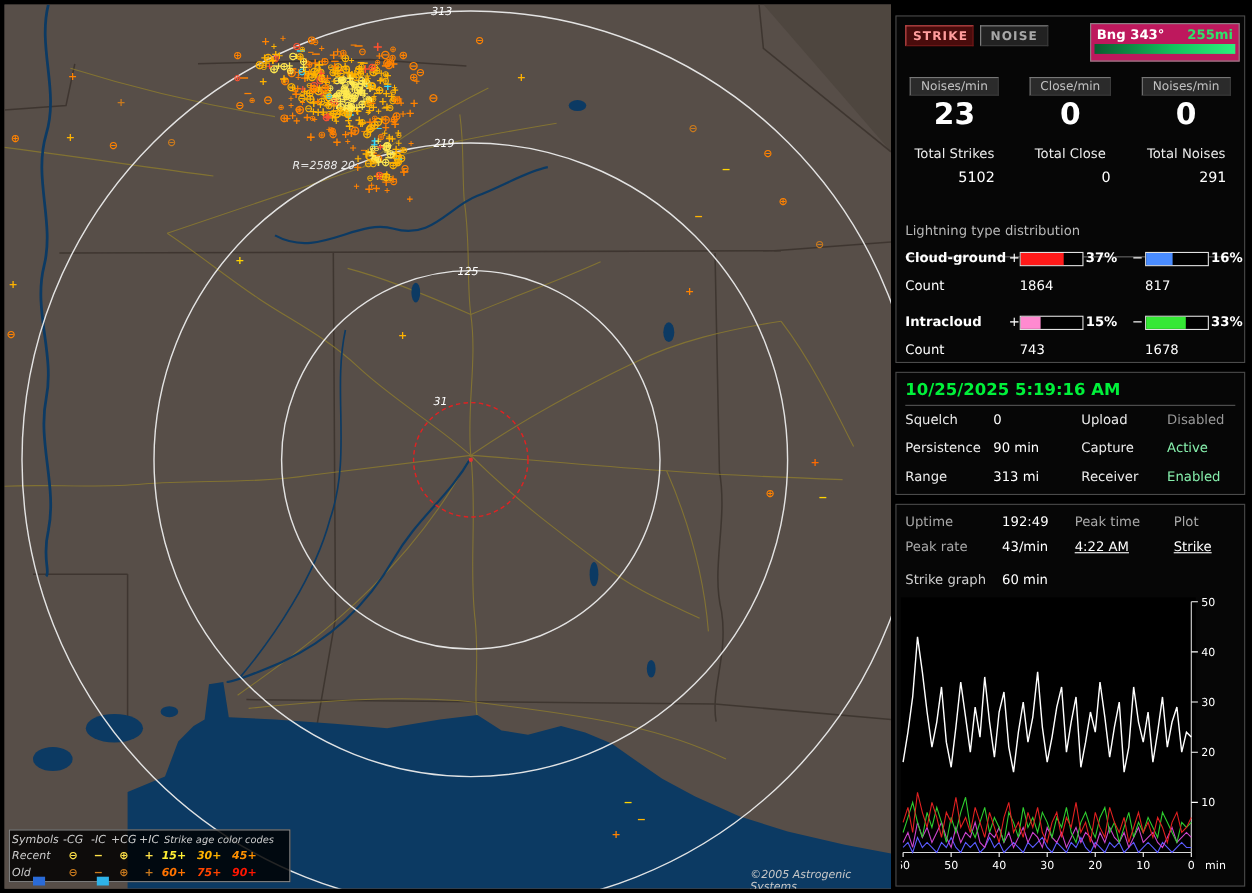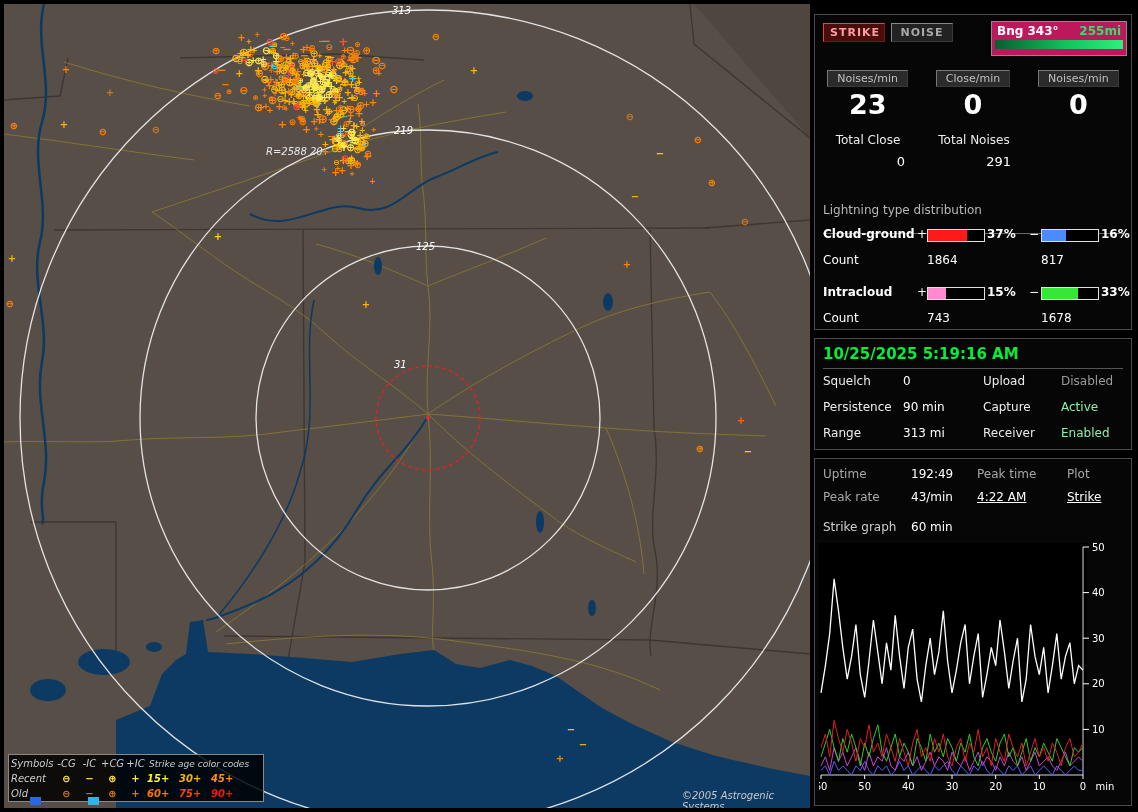--- a/index.html
+++ b/index.html
@@ -678,20 +678,24 @@
           <div class="rate-val">0</div>
         </div>
         <div class="rate-col">
           <button class="gray-btn">Noises/min</button>
           <div class="rate-val">0</div>
         </div>
       </div>
 
       <div class="total-row">
         <div class="total-col">
+          <div class="total-label">Total Strikes</div>
+          <div class="total-val">5102</div>
+        </div>
+        <div class="total-col">
           <div class="total-label">Total Close</div>
           <div class="total-val">0</div>
         </div>
         <div class="total-col">
           <div class="total-label">Total Noises</div>
           <div class="total-val">291</div>
         </div>
       </div>
 
       <div class="dist-head">Lightning type distribution</div>

